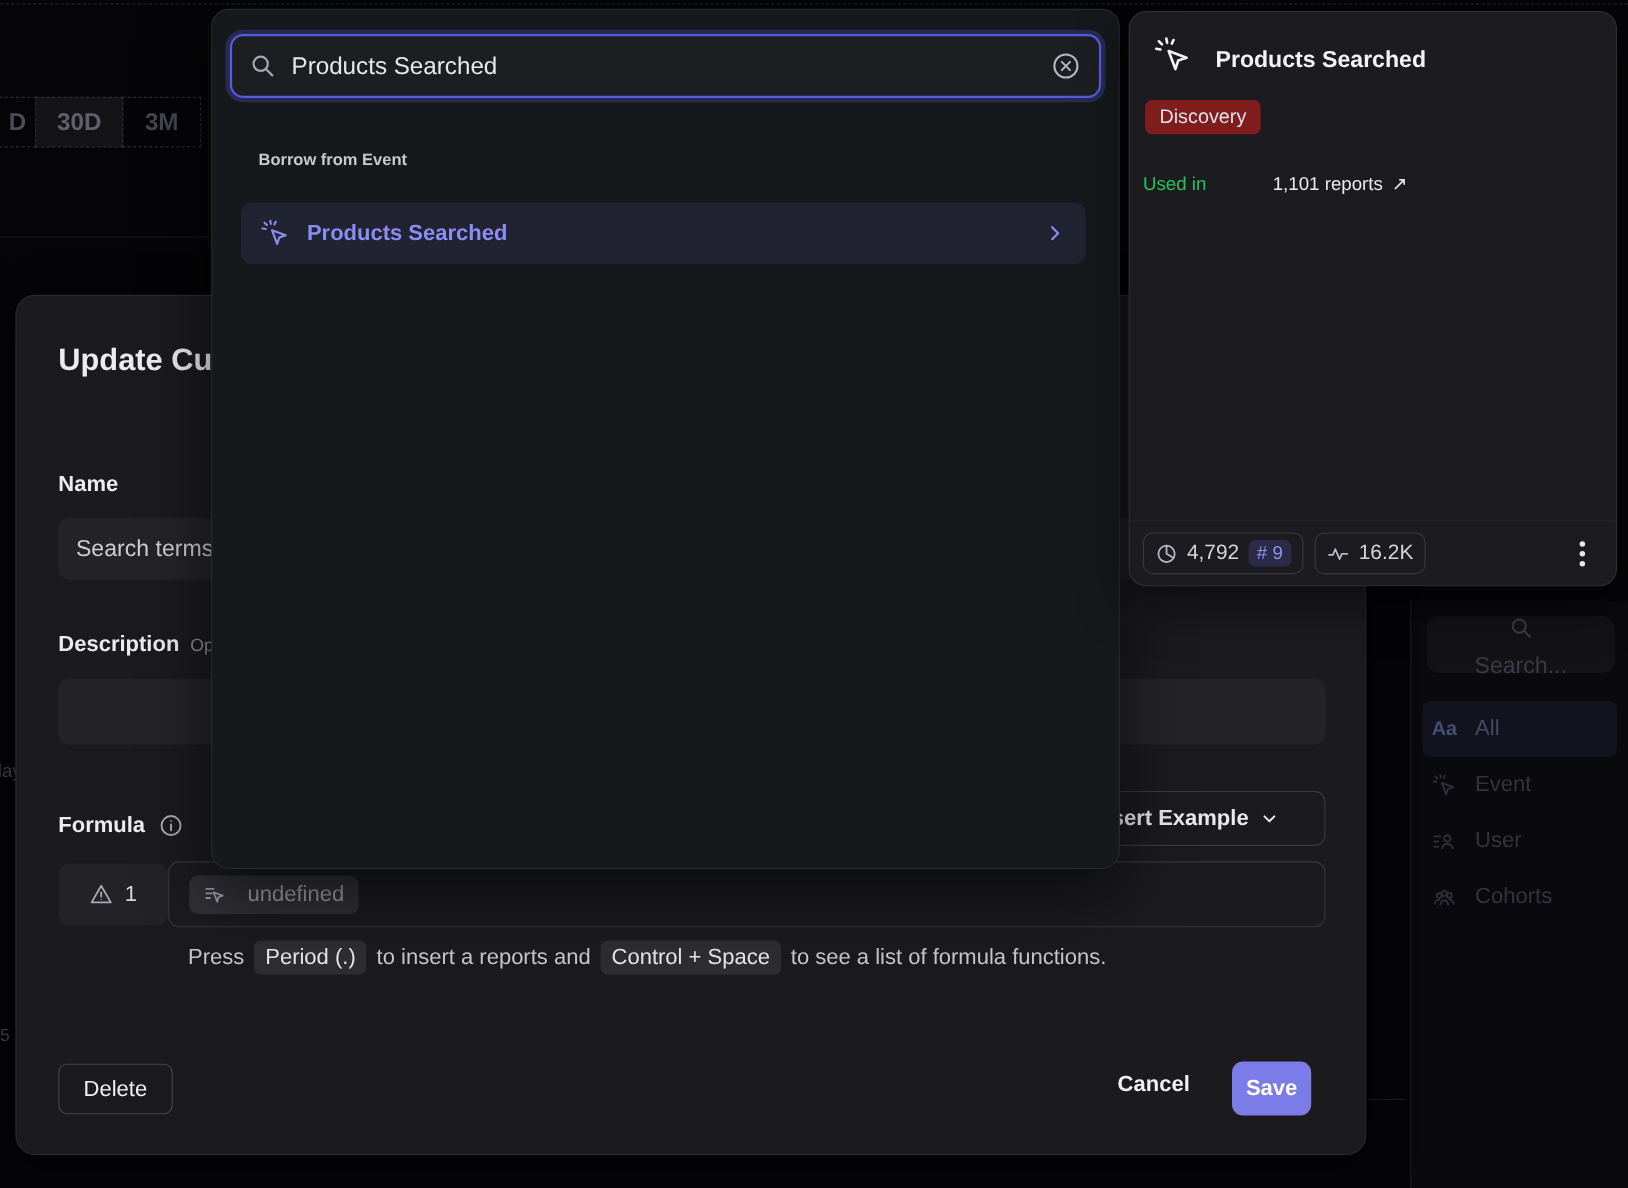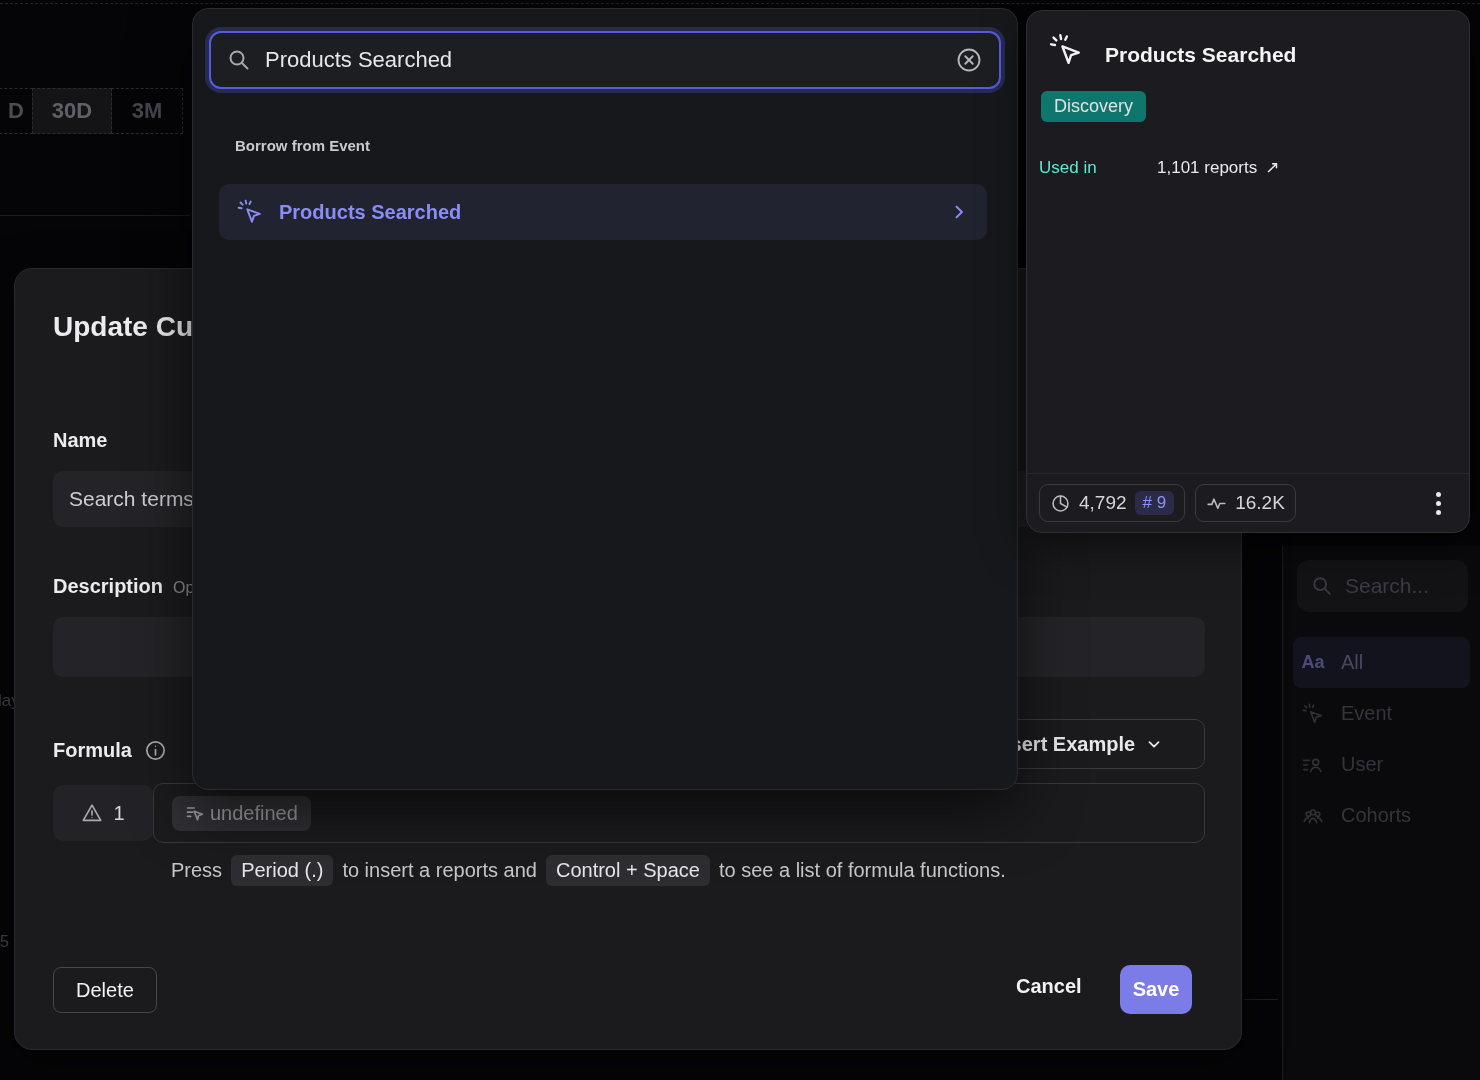--- a/index.html
+++ b/index.html
@@ -25,21 +25,21 @@
   .frag { color:#44444b; }
   .frag-lay { left:-2px; top:691px; font-size:17px; }
   .frag-5   { left:0;   top:933px; font-size:16px; }
   .bg-dash-right { left:1244px; top:999px; width:34px; height:1px; background:#1d1d22; }
 
   
   .sidebar { left:1282px; top:546px; width:198px; height:534px;
              background:#0a0a0d; border-left:1px solid #1c1c21; }
   .sb-search { margin:14px 12px 0 14px; height:52px; background:#131316; border-radius:12px;
                display:flex; align-items:center; gap:12px; padding:0 14px;
-               color:#3b3b44; font-size:21px; }
+               color:#3b3b44; font-size:21px;flex-direction:column; }
   .sb-list { margin-top:25px; }
   .sb-item { height:51px; margin:0 10px; padding:0 8px; display:flex; align-items:center;
              gap:16px; font-size:20px; color:#34343d; border-radius:8px; }
   .sb-item .sb-ic { width:24px; color:#30303a; display:flex; justify-content:center; }
   .sb-item-all { background:#13131d; }
   .sb-item-all .sb-ic { color:#4b4b7a; font-weight:700; font-size:18px; }
   .sb-item-all .sb-label { color:#474960; }
 
   
   .modal { left:14px; top:268px; width:1228px; height:782px; background:#1b1b1e;
@@ -57,21 +57,21 @@
   .m-formula-row { left:38px; top:470px; display:flex; align-items:center; gap:12px; }
   .m-insert-btn { left:936px; top:450px; width:254px; height:50px; border:1px solid #3a3a3f;
                   border-radius:10px; background:transparent; display:flex; align-items:center;
                   justify-content:center; gap:10px; font-size:20px; font-weight:600; color:#e9e9ed;
                   white-space:nowrap; cursor:pointer; }
   .m-warn { left:38px; top:516px; width:100px; height:56px; background:#232327; border-radius:10px;
             display:flex; align-items:center; justify-content:center; gap:10px;
             color:#d6d6da; font-size:20px; }
   .m-finput { left:138px; top:514px; width:1052px; height:60px; border:1px solid #38383d;
               border-radius:10px; background:#1b1b1e; display:flex; align-items:center; padding-left:18px; }
-  .m-chip { display:inline-flex; align-items:center; gap:5px; background:#303035; border-radius:8px;
+  .m-chip { display:inline-flex; align-items:center; gap:20px; background:#303035; border-radius:8px;
             padding:6px 13px; color:#9b9ba2; font-size:20px; }
   .m-help { left:156px; top:586px; display:flex; align-items:center; gap:9px;
             font-size:20px; color:#c6c6cb; white-space:nowrap; }
   .kbd { background:#2d2d32; border-radius:6px; padding:4px 10px; color:#e6e6ea; }
   .m-delete { left:38px; top:698px; height:46px; padding:0 22px; border:1px solid #46464b;
               border-radius:8px; background:transparent; color:#f2f2f4; font-size:20px; cursor:pointer;
               font-family:inherit; }
   .m-cancel { left:1001px; top:706px; background:none; border:none; color:#f2f2f4;
               font-size:20px; font-weight:600; cursor:pointer; font-family:inherit; }
   .m-save { left:1105px; top:696px; width:72px; height:49px; border:none; border-radius:10px;
@@ -93,24 +93,24 @@
             display:flex; align-items:center; gap:16px; padding:0 18px; cursor:pointer; }
   .ov-row-label { font-size:20px; font-weight:700; color:#8a8df5; }
   .ov-chevron { margin-left:auto; color:#8a8df5; display:flex; }
 
   
   .card { left:1026px; top:10px; width:444px; height:523px; background:#1c1c20;
           border:1px solid #2f2f34; border-radius:16px; z-index:30;
           box-shadow:0 14px 44px rgba(0,0,0,.5); }
   .c-icon { left:22px; top:22px; color:#f2f2f5; }
   .c-title { left:78px; top:32px; font-size:21px; font-weight:700; color:#f4f4f6; }
-  .c-badge { left:14px; top:80px; display:inline-block; background:#0f766e; border-radius:6px;
+  .c-badge { left:14px; top:80px; display:inline-block; background:#7f1d1d; border-radius:6px;
              padding:5px 13px; font-size:18px; color:#e1e1e5; }
   .c-used { left:12px; top:146px; display:flex; font-size:17px; align-items:center; }
-  .c-used-label { color:#5eead4; width:118px; }
+  .c-used-label { color:#22c55e; width:118px; }
   .c-used-value { color:#eaeaed; display:flex; gap:8px; align-items:flex-end; cursor:pointer; }
   .c-footer { left:0; right:0; top:462px; bottom:0; border-top:1px solid #28282c;
               display:flex; align-items:center; gap:10px; padding:0 12px; }
   .pill { height:38px; border:1px solid #3a3a3f; border-radius:9px; display:inline-flex;
           align-items:center; gap:8px; padding:0 10px; font-size:19px; color:#d6d6da;
           background:transparent; cursor:pointer; font-family:inherit; }
   .pill .rank { background:#2b2b47; border-radius:6px; padding:2px 8px; font-size:17px; color:#8f92f4; }
   .kebab { margin-left:auto; margin-right:10px; background:none; border:none; cursor:pointer;
            display:flex; flex-direction:column; gap:4px; align-items:center; padding:6px; }
   .kebab i { width:5px; height:5px; border-radius:50%; background:#e9e9ec; }

